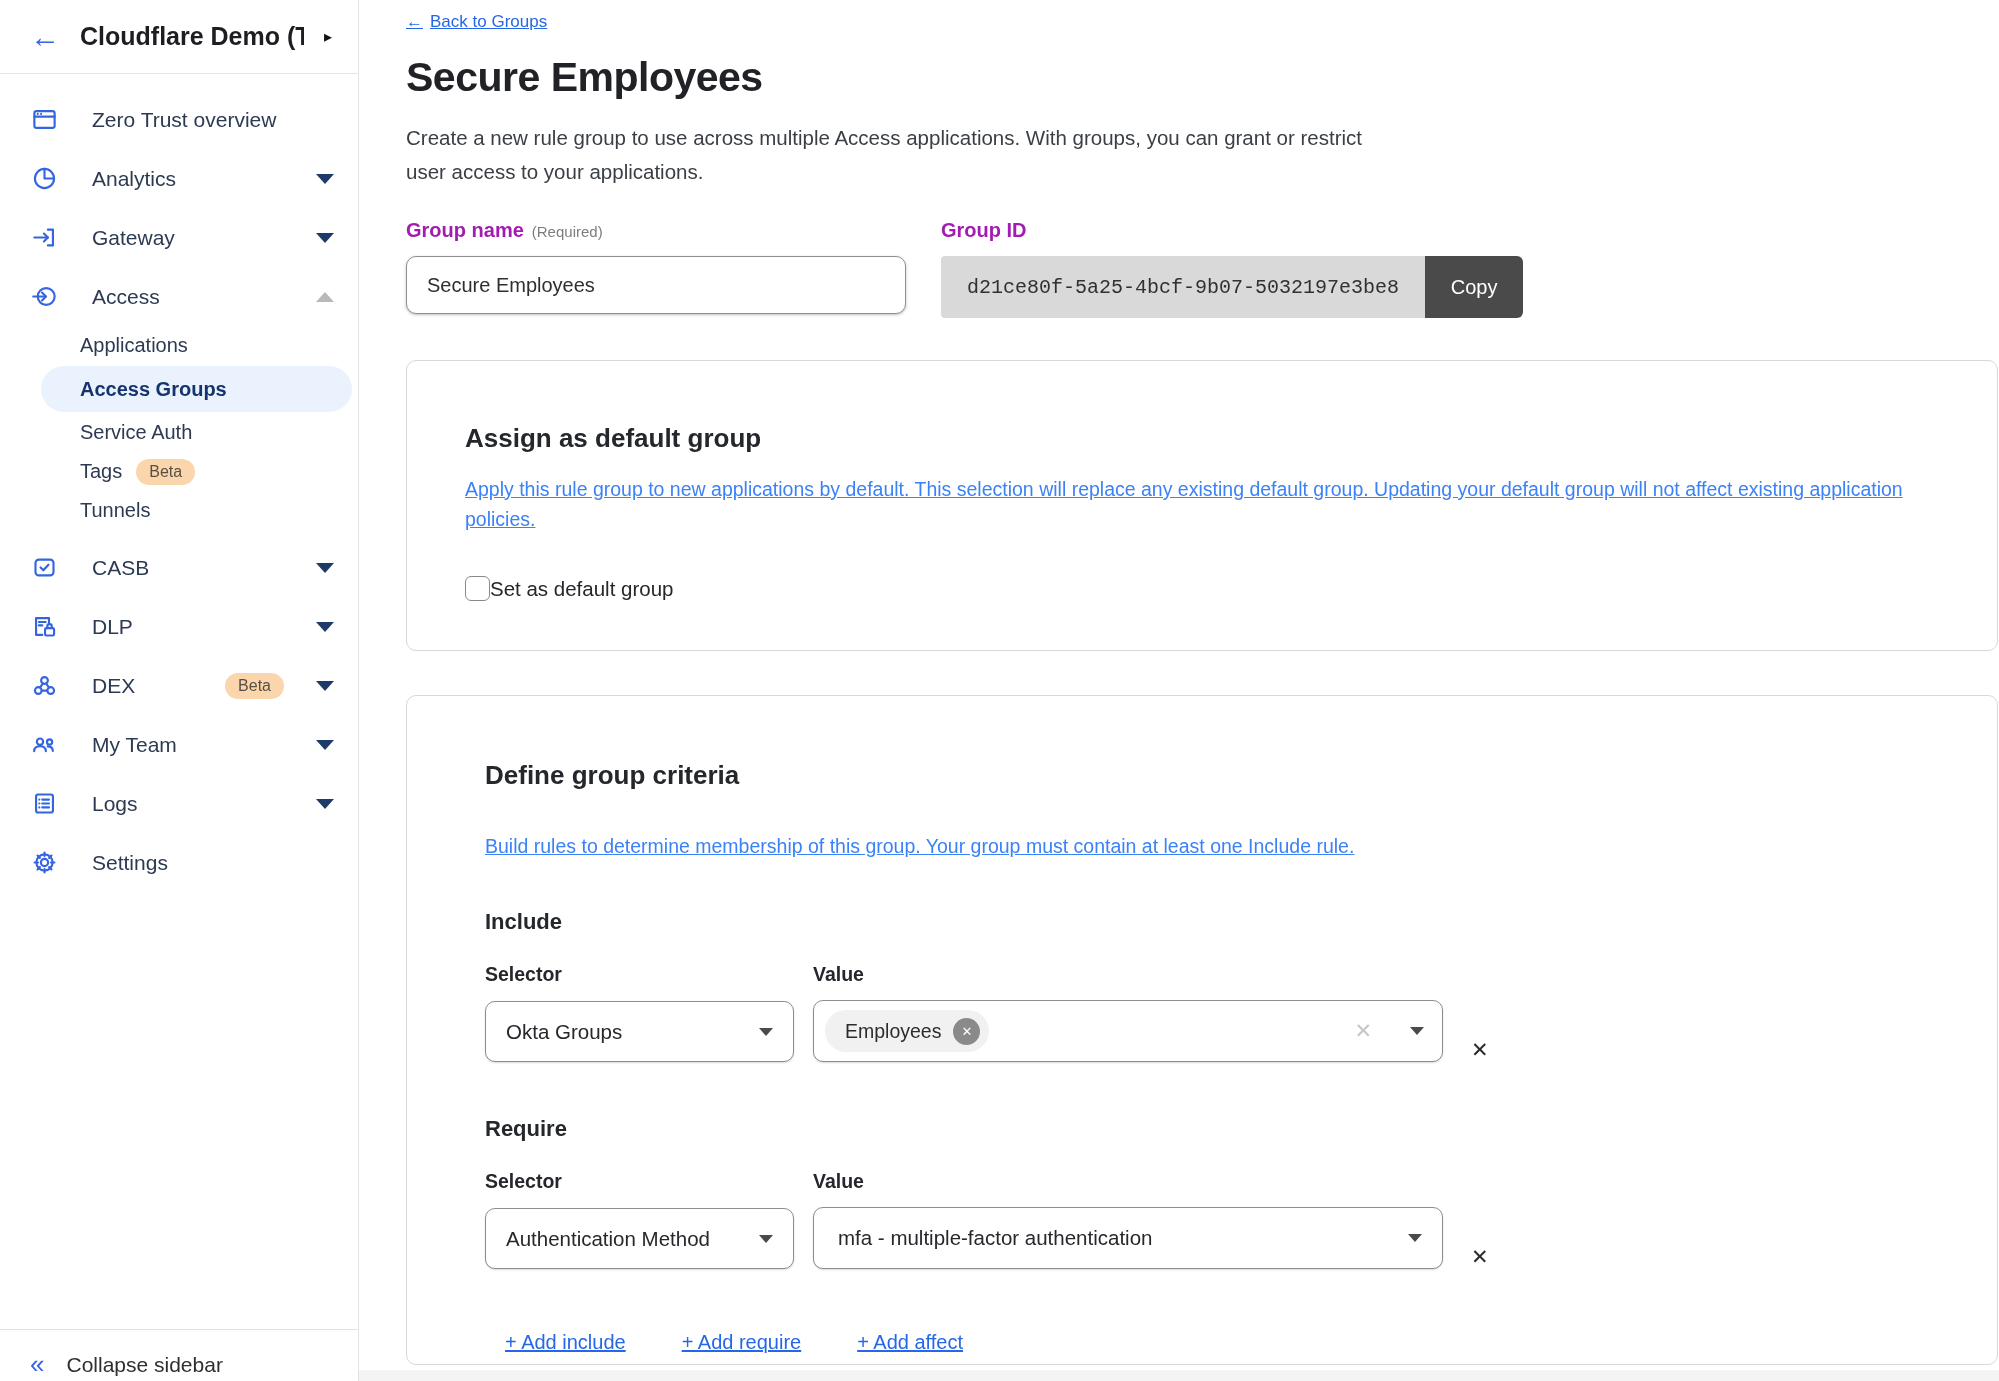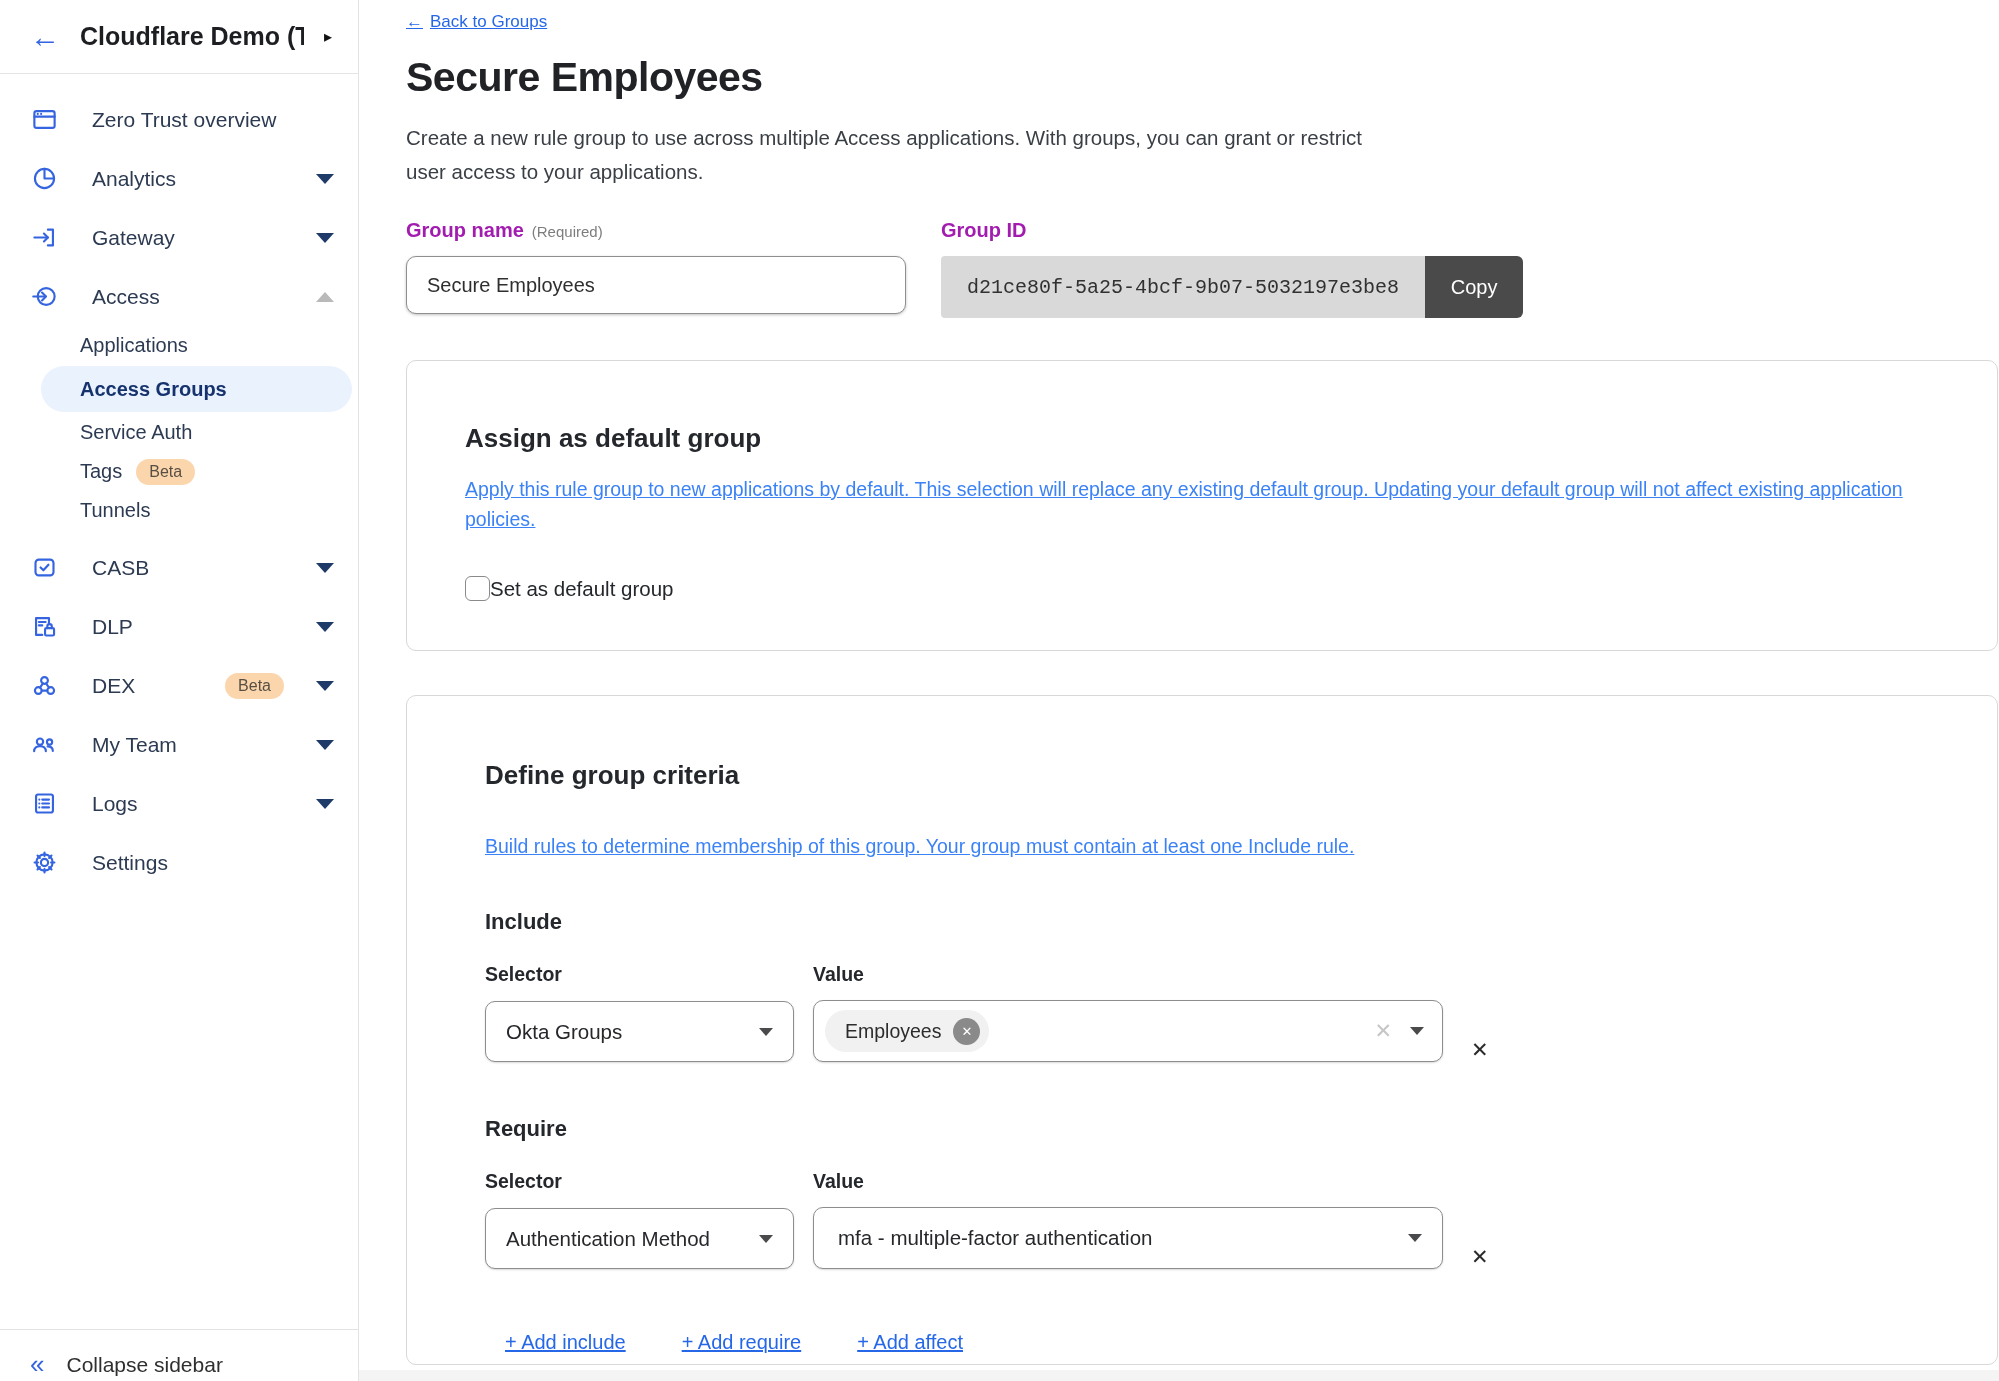--- a/index.html
+++ b/index.html
@@ -74,21 +74,21 @@
   .rule-heading { margin:48px 0 0; font-size:22px; font-weight:bold; color:#24272b; }
   .rule-heading.require { margin-top:54px; }
   .rule-labels { display:flex; margin-top:28px; font-size:19.5px; font-weight:bold; color:#24272b; }
   .rule-labels .col-selector { width:328px; }
   .rule-row { display:flex; align-items:flex-end; margin-top:14px; }
   .select { width:309px; height:61px; border:1px solid #8d8d8d; border-radius:10px; background:#fff;
     display:flex; align-items:center; justify-content:space-between; padding:0 20px;
     font-size:20.5px; color:#26282b; box-shadow:0 1px 2px rgba(0,0,0,.15); cursor:pointer; }
   .caret { width:0; height:0; border-left:7px solid transparent; border-right:7px solid transparent; border-top:8px solid #4a4a4c; }
   .value-box { margin-left:19px; width:630px; height:62px; border:1px solid #8d8d8d; border-radius:10px; background:#fff;
-    display:flex; align-items:center; padding:0 18px 0 11px; box-shadow:0 1px 2px rgba(0,0,0,.15); cursor:pointer; }
+    display:flex; align-items:center; padding:0 18px 0 11px; box-shadow:0 1px 2px rgba(0,0,0,.15); cursor:pointer;gap:20px; }
   .value-box.plain { padding:0 20px 0 24px; justify-content:space-between; font-size:20.5px; color:#26282b; }
   .chip { background:#f1f1f1; border-radius:21px; height:42px; display:inline-flex; align-items:center; gap:12px;
     padding:0 9px 0 20px; font-size:19.5px; color:#2c2c2c; }
   .chip-x { width:27px; height:27px; border-radius:50%; background:#8a8a8a; color:#fff; font-size:13px;
     display:flex; align-items:center; justify-content:center; cursor:pointer; }
   .clear-x { margin-left:auto; color:#c6c6c6; font-size:21px; cursor:pointer; }
   .value-box .caret { margin-left:18px; }
   .row-x { margin-left:28px; font-size:21px; color:#2b2b2b; cursor:pointer; }
   .actions { margin-top:62px; display:flex; gap:56px; padding-left:20px; font-size:20px; }
   .actions a { color:#2667e8; text-decoration:underline; cursor:pointer; }

